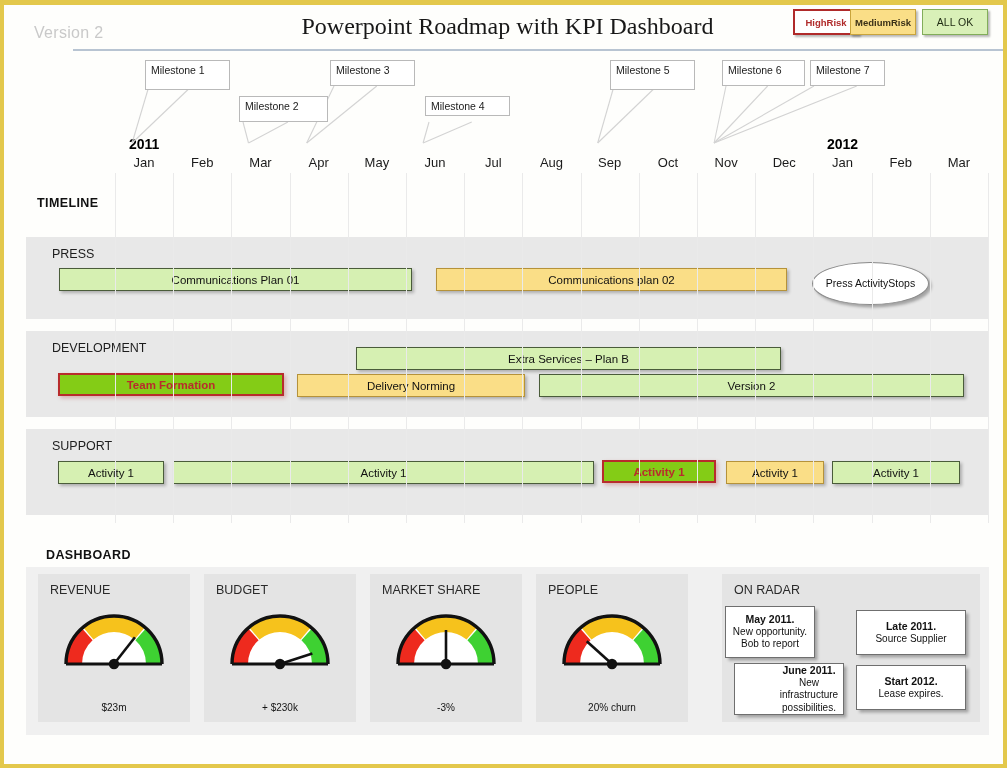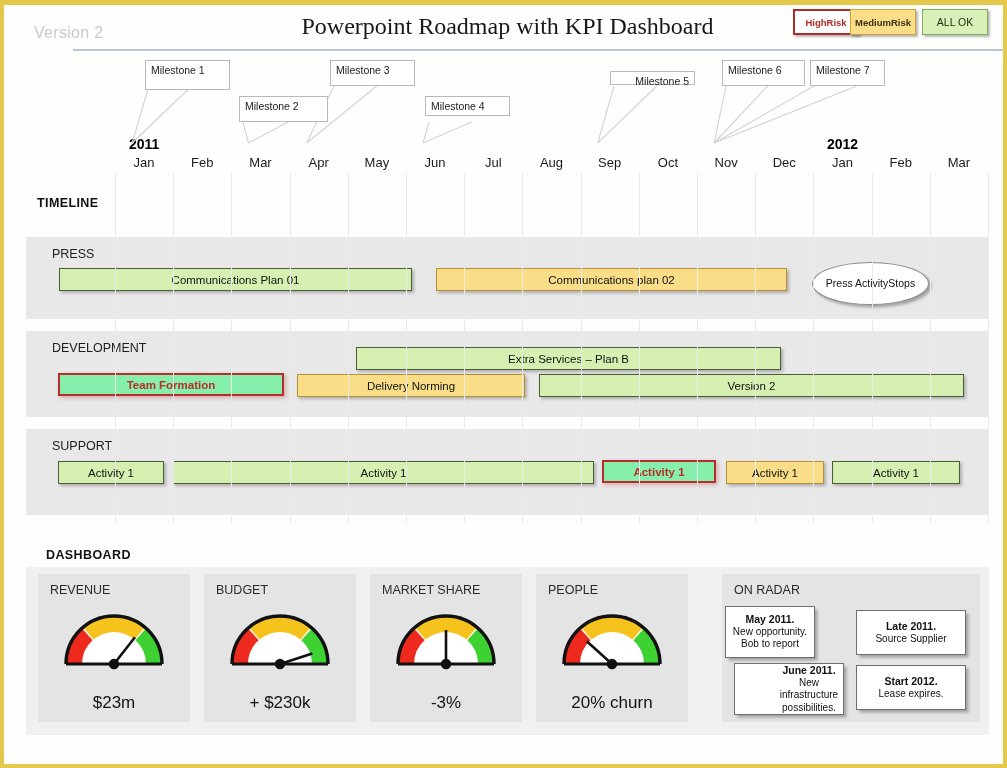--- a/index.html
+++ b/index.html
@@ -106,21 +106,21 @@
   }
   .bar {
     position: absolute; height: 23px;
     display: flex; align-items: center; justify-content: center;
     font-size: 11.5px; white-space: nowrap;
     box-shadow: 2px 2px 3px rgba(0,0,0,.25);
   }
   .bar-green { background: #d6f0b2; border: 1px solid #4a5c3a; color: #111; }
   .bar-yellow { background: #fade87; border: 1px solid #b5923a; color: #111; }
   .bar-red {
-    background: #86efac; border: 2.5px solid #b82c2c; color: #b82c2c;
+    background: #84cc16; border: 2.5px solid #b82c2c; color: #b82c2c;
     font-weight: bold; box-shadow: 2px 2px 4px rgba(176,40,40,.3);
   }
   #press-ellipse {
     position: absolute;
     width: 117px; height: 43px;
     border-radius: 50%;
     background: #ffffff; border: 1px solid #8a8a8a;
     display: flex; align-items: center; justify-content: center;
     text-align: center;
     font-size: 10.5px; line-height: 13px; color: #111;
@@ -137,21 +137,21 @@
     position: absolute; top: 7px;
     height: 148px;
     background: #e4e4e4;
   }
   .kpi-title {
     position: absolute; left: 12px; top: 9px;
     font-size: 12.5px; color: #2a2a2a;
   }
   .kpi-value {
     position: absolute; left: 0; bottom: 9px; width: 100%;
-    text-align: center; font-size: 17px; color: #141414;
+    text-align: center; font-size: 10px; color: #141414;
   }
   .gauge { position: absolute; left: 50%; transform: translateX(-50%); top: 32px; }
   #radar-card {
     position: absolute; top: 7px; left: 696px;
     width: 258px; height: 148px;
     background: #e4e4e4;
   }
   .radar-note {
     position: absolute;
     background: #ffffff;
@@ -216,21 +216,21 @@
           <line x1="652.75" y1="31" x2="593.7" y2="88" stroke="#d3d3d3" stroke-width="1.1"></line>
           <line x1="722" y1="31" x2="710.1" y2="88" stroke="#d3d3d3" stroke-width="1.1"></line>
           <line x1="763.65" y1="31" x2="710.1" y2="88" stroke="#d3d3d3" stroke-width="1.1"></line>
           <line x1="810" y1="31" x2="710.1" y2="88" stroke="#d3d3d3" stroke-width="1.1"></line>
           <line x1="852.75" y1="31" x2="710.1" y2="88" stroke="#d3d3d3" stroke-width="1.1"></line>
         </svg>
         <div class="milestone" style="left: 141px; top: 5px; width: 85px; height: 30px;">Milestone 1</div>
         <div class="milestone" style="left: 235px; top: 41px; width: 89px; height: 26px;">Milestone 2</div>
         <div class="milestone" style="left: 326px; top: 5px; width: 85px; height: 26px;">Milestone 3</div>
         <div class="milestone" style="left: 421px; top: 41px; width: 85px; height: 20px;">Milestone 4</div>
-        <div class="milestone" style="left: 606px; top: 16px; width: 85px; height: 14px; text-align: right;">Milestone 5</div>
+        <div class="milestone" style="left: 606px; top: 5px; width: 85px; height: 30px;">Milestone 5</div>
         <div class="milestone" style="left: 718px; top: 5px; width: 83px; height: 26px;">Milestone 6</div>
         <div class="milestone" style="left: 806px; top: 5px; width: 75px; height: 26px;">Milestone 7</div>
       </div>
 
     <div class="section-title" id="timeline-heading" style="left:33px; top:191px;">TIMELINE</div>
     <div class="section-title" id="dashboard-heading" style="left:42px; top:543px;">DASHBOARD</div>
 
     <div id="lanes-host">
         <div class="lane" style="top: 232px; height: 82px;">
           <div class="lane-title">PRESS</div>

